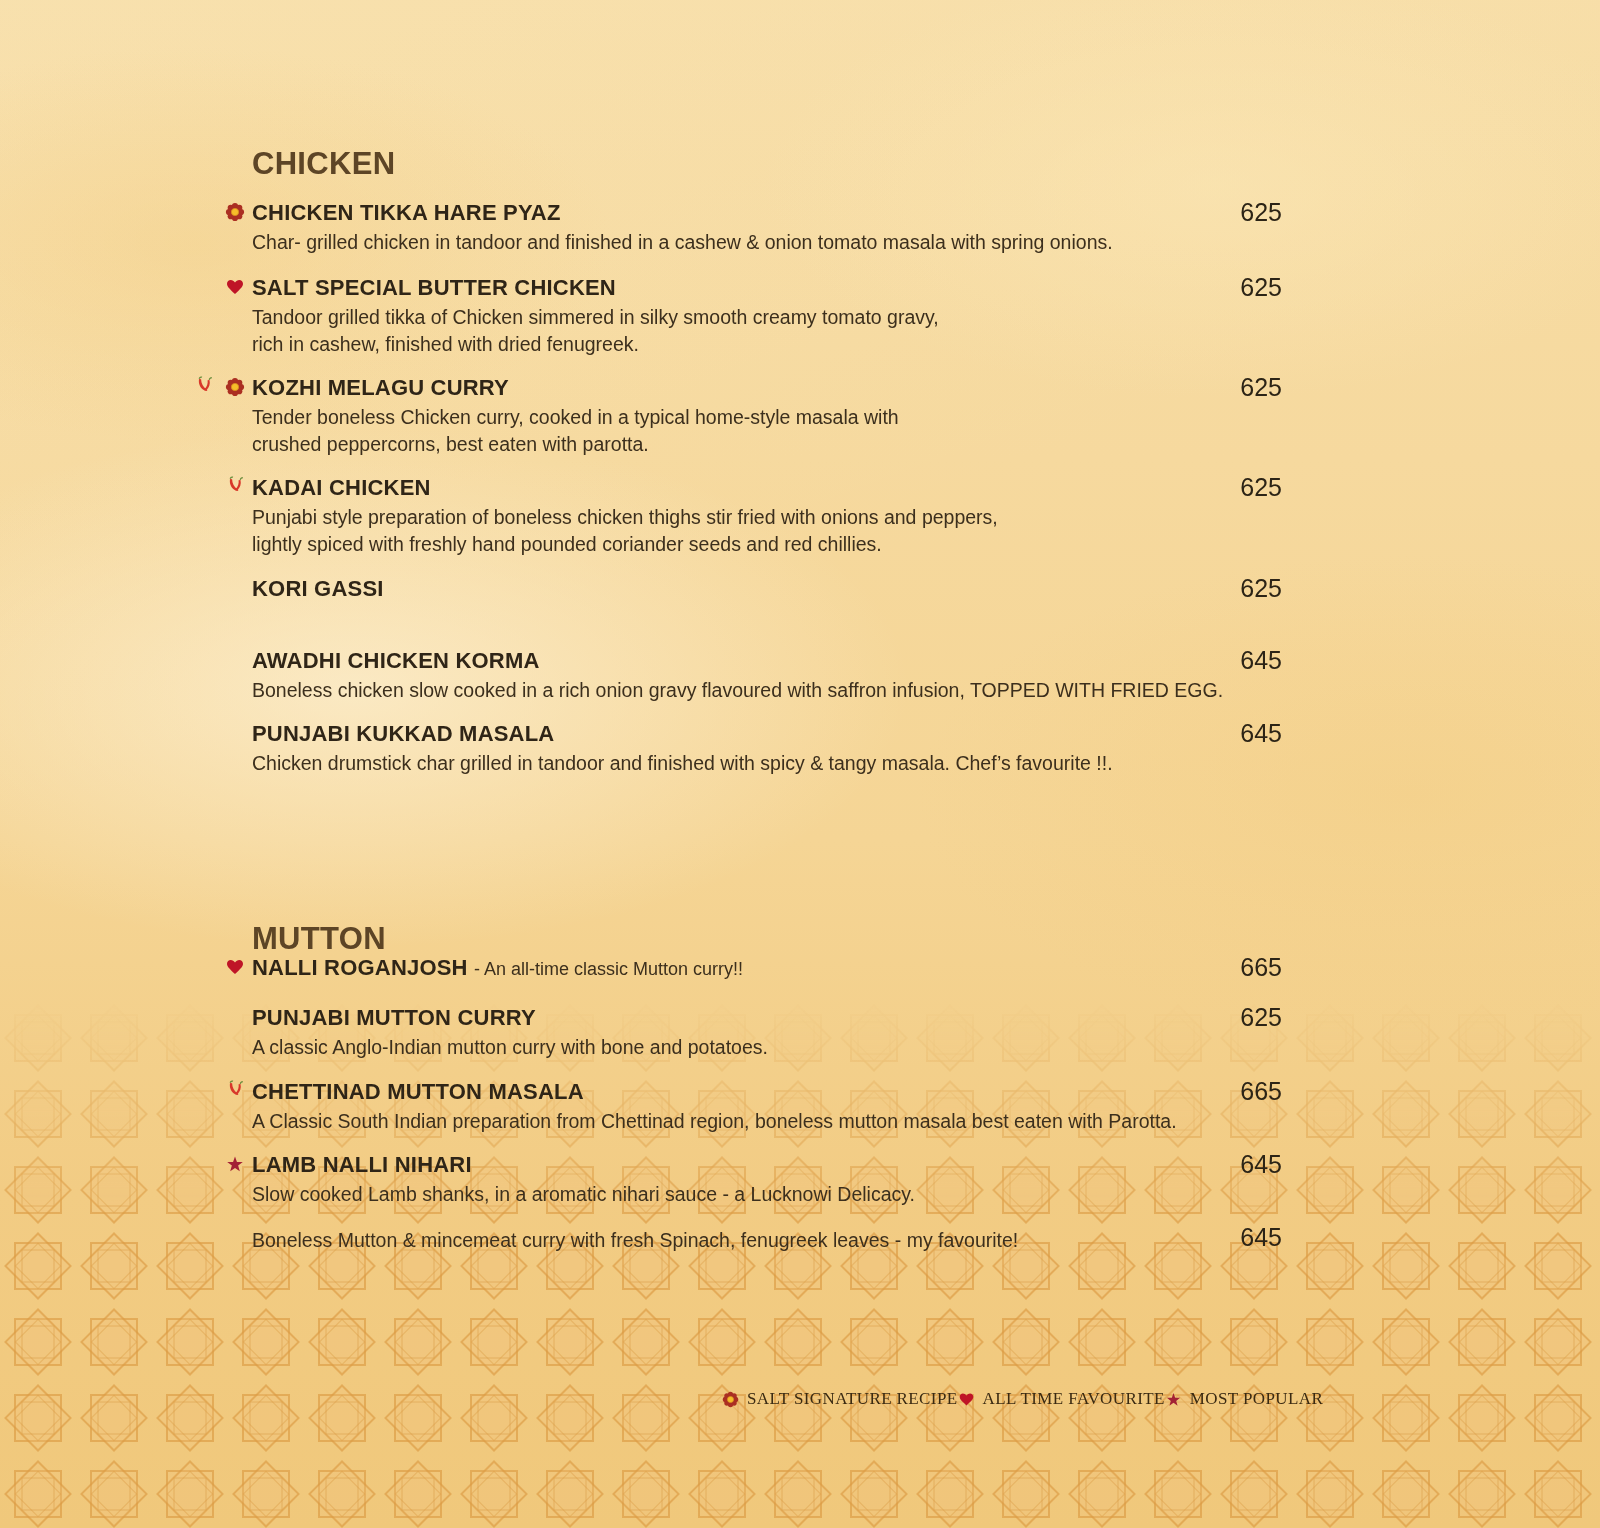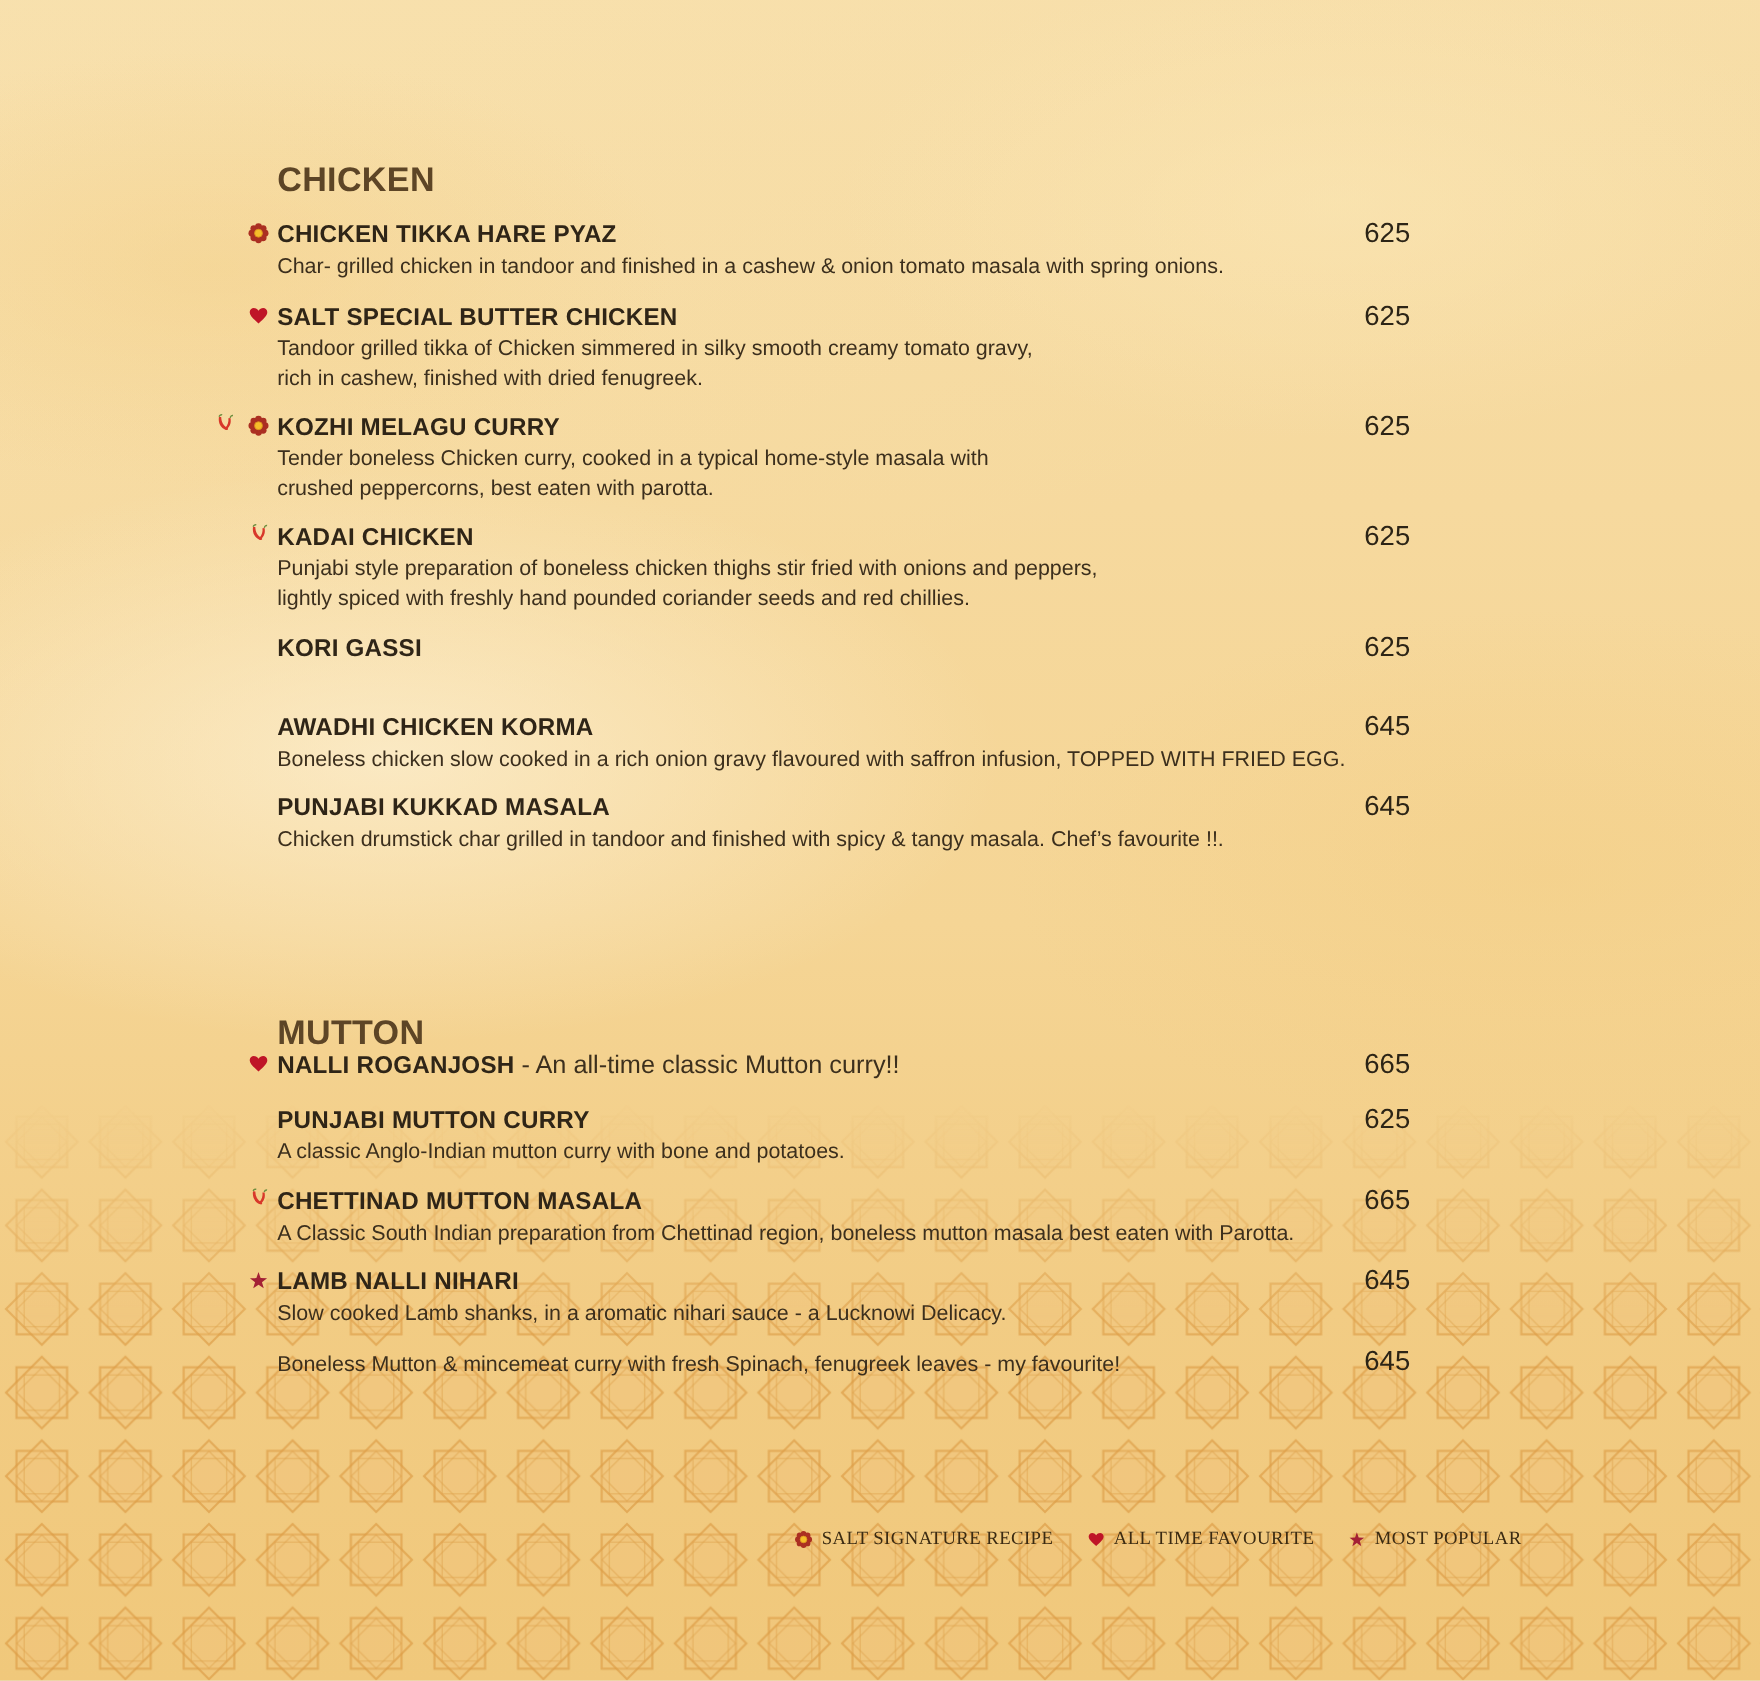--- a/index.html
+++ b/index.html
@@ -16,29 +16,29 @@
   }
   .sec-header{
     position:absolute;left:252px;font-size:31px;font-weight:bold;
     color:#5d4526;letter-spacing:.3px;white-space:nowrap;
   }
   .item{position:absolute;left:252px;width:1030px;}
   .iname{
     font-size:22px;font-weight:bold;color:#2f2517;line-height:27px;
     letter-spacing:.2px;white-space:nowrap;
   }
-  .inline-desc{font-weight:normal;font-size:23px;letter-spacing:0;color:#3c2f1d;}
+  .inline-desc{font-weight:normal;font-size:18px;letter-spacing:0;color:#3c2f1d;}
   .idesc{font-size:19.5px;color:#3c2f1d;line-height:27px;margin-top:3px;}
   .idesc div{white-space:nowrap;}
   .iprice{position:absolute;right:0;top:0;font-size:25px;color:#2c2416;line-height:27px;}
   .ic{position:absolute;width:20px;height:20px;left:-27px;top:3px;}
   .ic.far{left:-58px;}
   .ic.chili{width:22px;height:22px;top:1px;}
   .legend{
-    position:absolute;left:722px;top:1389px;display:flex;align-items:center;gap:30px;
+    position:absolute;left:722px;top:1389px;display:flex;align-items:center;
     font-family:"Liberation Serif","DejaVu Serif",serif;font-size:17px;
     color:#3a2a12;letter-spacing:.4px;white-space:nowrap;
   }
   .leg-item{display:flex;align-items:center;gap:8px;}
   .leg-ic{width:17px;height:17px;flex:0 0 auto;}
   .pattern-svg{position:absolute;left:0;top:1000px;}
   .defs-svg{position:absolute;width:0;height:0;}
 </style>
 </head>
 <body>

